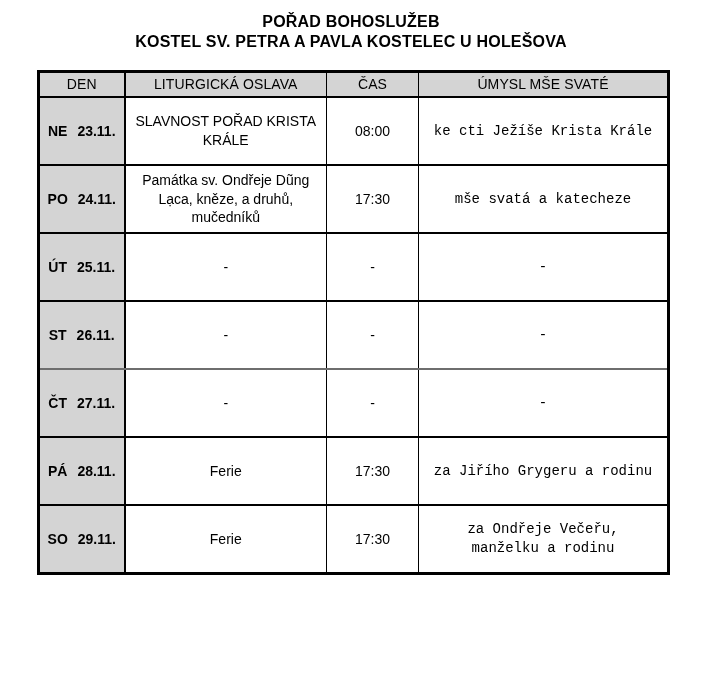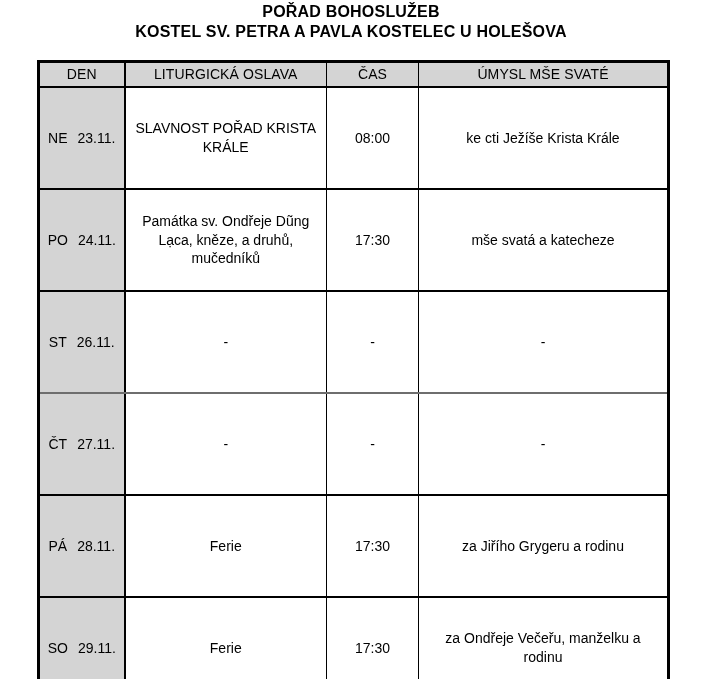--- a/index.html
+++ b/index.html
@@ -7,21 +7,21 @@
     padding: 0;
     width: 702px;
     height: 679px;
     background: #ffffff;
     color: #000000;
     font-family: "Liberation Sans", "DejaVu Sans", sans-serif;
     overflow: hidden;
   }
   .doc-header {
     text-align: center;
-    padding-top: 2px;
+    padding-top: 12px;
     line-height: 1.28;
   }
   .doc-title, .doc-subtitle {
     font-size: 16px;
     font-weight: bold;
     letter-spacing: 0.2px;
   }
   .doc-daterange {
     font-size: 15px;
     margin-top: 2px;
@@ -46,28 +46,28 @@
   th {
     background: var(--header-bg, #d4d4d4);
     font-weight: normal;
     height: 21px;
     border-bottom-width: 2px;
     letter-spacing: 0.1px;
   }
   tbody td { height: 62px; border-top-width: 2px; border-bottom-width: 2px; }
   td.day {
     background: var(--day-col-bg, #d4d4d4);
-    font-weight: normal;
+    font-weight: bold;
     border-right-width: 2px;
   }
   th.h-den { border-right-width: 2px; }
   td.day .dt { margin-left: 10px; }
   td.celebration { padding: 2px 6px; line-height: 1.32; }
-  td.intention   { padding: 2px 12px; line-height: 1.32; }
-  td.time        { padding: 19px 4px; }
+  td.intention   { padding: 2px 12px; line-height: 1.32; font-family: Liberation Mono, monospace; }
+  td.time        { padding: 2px 4px; }
   tr.gray-bottom td { border-bottom: 2px solid var(--divider, #6e6e6e); }
   tr.gray-top td    { border-top: 2px solid var(--divider, #6e6e6e); }
 </style>
 </head>
 <body style="--header-bg: #d4d4d4; --day-col-bg: #d4d4d4; --border: #000000; --divider: #6e6e6e;">
 
 <div class="doc-header">
   <div class="doc-title">POŘAD BOHOSLUŽEB</div>
   <div class="doc-subtitle">KOSTEL SV. PETRA A PAVLA KOSTELEC U HOLEŠOVA</div>
 </div>
@@ -93,20 +93,26 @@
       <td class="celebration">SLAVNOST POŘAD KRISTA KRÁLE</td>
       <td class="time">08:00</td>
       <td class="intention">ke cti Ježíše Krista Krále</td>
     </tr>
     <tr>
       <td class="day"><span class="d">PO</span><span class="dt">24.11.</span></td>
       <td class="celebration">Památka sv. Ondřeje Dũng Lạca, kněze, a druhů, mučedníků</td>
       <td class="time">17:30</td>
       <td class="intention">mše svatá a katecheze</td>
     </tr>
+    <tr>
+      <td class="day"><span class="d">ÚT</span><span class="dt">25.11.</span></td>
+      <td class="celebration">-</td>
+      <td class="time">-</td>
+      <td class="intention">-</td>
+    </tr>
     <tr class="gray-bottom">
       <td class="day"><span class="d">ST</span><span class="dt">26.11.</span></td>
       <td class="celebration">-</td>
       <td class="time">-</td>
       <td class="intention">-</td>
     </tr>
     <tr class="gray-top">
       <td class="day"><span class="d">ČT</span><span class="dt">27.11.</span></td>
       <td class="celebration">-</td>
       <td class="time">-</td>

